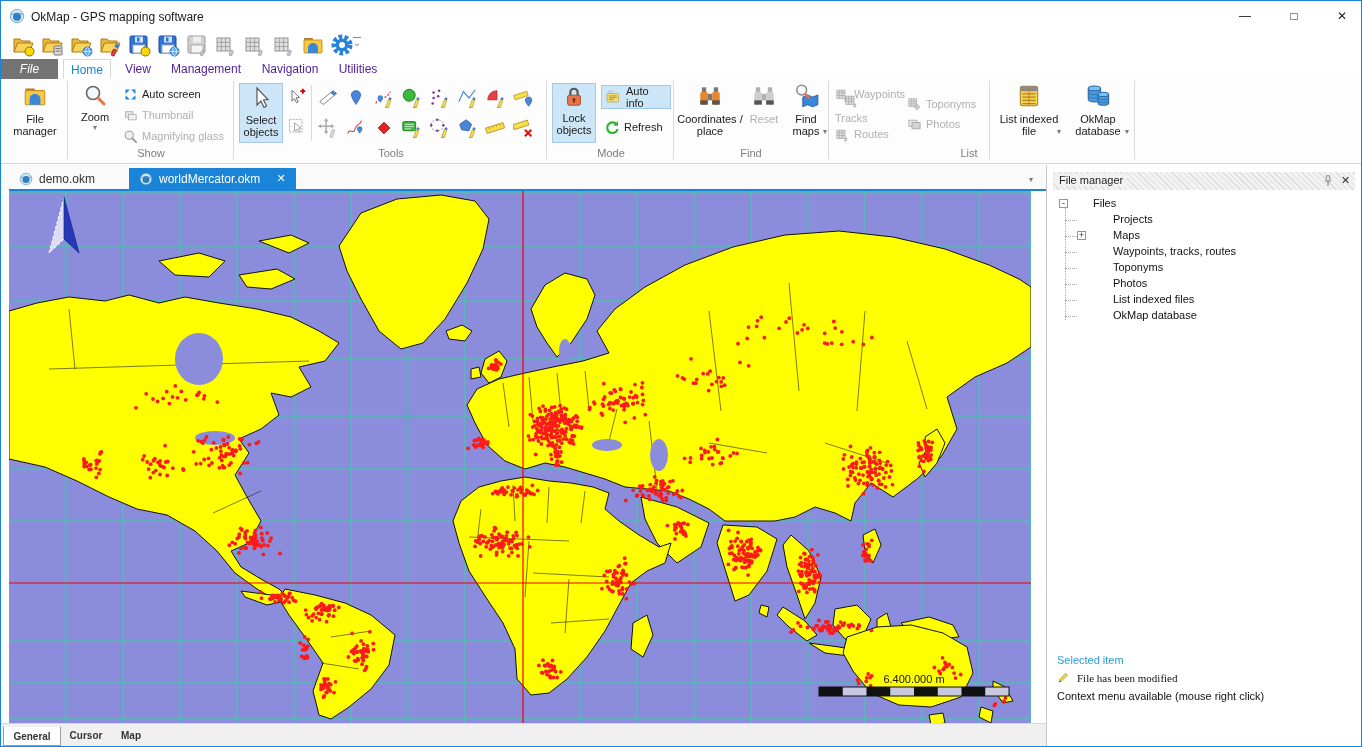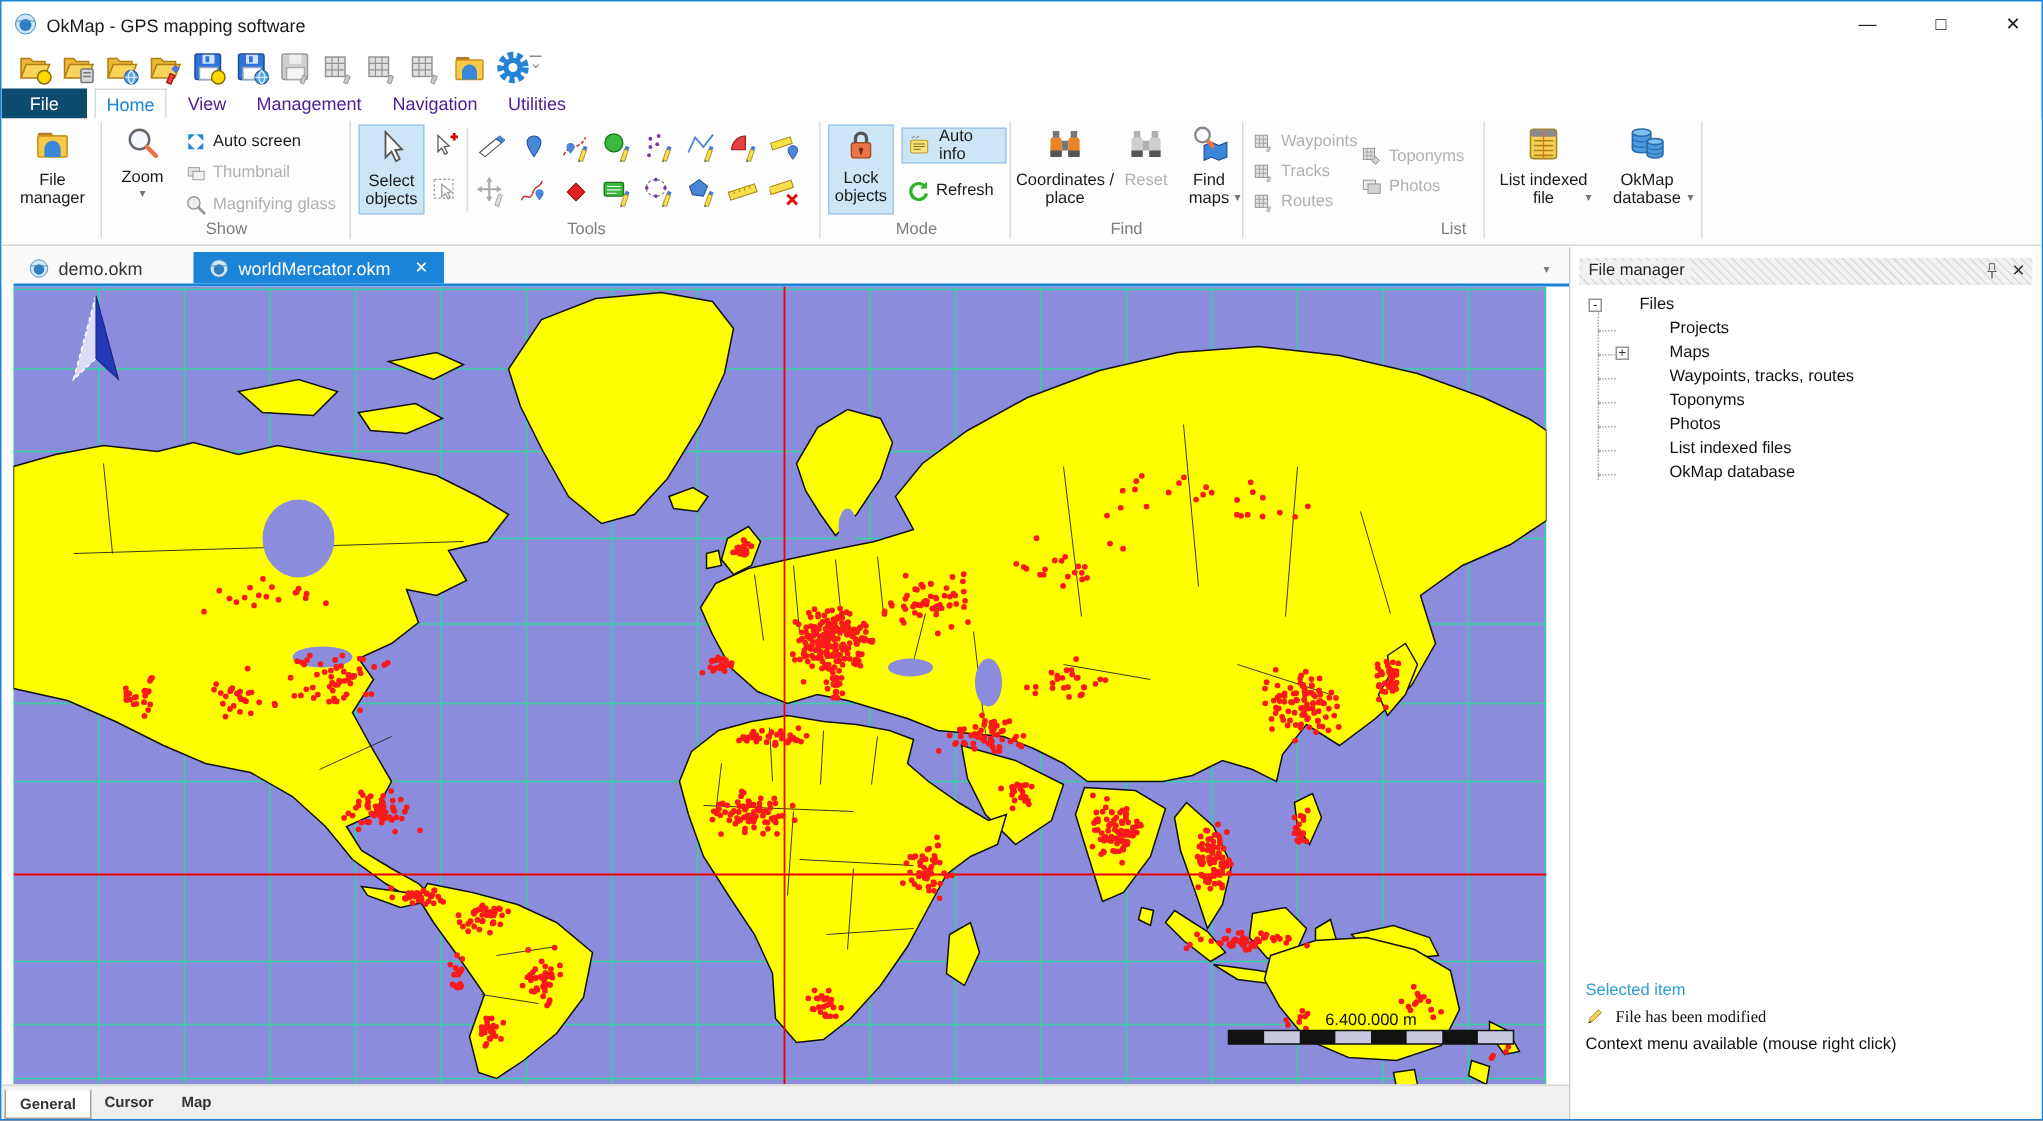--- a/index.html
+++ b/index.html
@@ -6,21 +6,21 @@
   #app{position:relative;width:1362px;height:747px;background:#fff;overflow:hidden;
        font-family:"Liberation Sans",sans-serif;border:1px solid #1984d8;box-sizing:border-box;}
   .abs{position:absolute;}
   .icon{display:inline-block;line-height:0;}
   .icon svg{width:100%;height:100%;display:block;}
   
   .titlebar-text{font-size:12px;color:#1a1a1a;}
   .winctl{width:22px;height:16px;text-align:center;font-size:12px;color:#222;cursor:default;}
   
   .rtab{height:20px;line-height:20px;font-size:12px;color:#4c1d95;text-align:center;cursor:default;}
-  .rtab.file{background:#0c4a6e;color:#fff;}
+  .rtab.file{background:#737373;color:#fff;font-style:italic;}
   .rtab.active{background:#fff;border:1px solid #d8d8d8;border-bottom:1px solid #fff;color:#1984d8;box-sizing:border-box;}
   
   .grpsep{width:1px;background:#dadada;top:80px;height:78px;}
   .grplabel{font-size:11px;color:#7c7c7c;text-align:center;}
   .bigbtn{text-align:center;cursor:default;}
   .bigbtn .lbl{font-size:11px;line-height:12px;color:#1a1a1a;}
   .hl{background:#cde6f7;border:1px solid #a3c8e8;box-sizing:border-box;}
   .rowbtn{font-size:11px;color:#1a1a1a;display:flex;align-items:center;gap:4px;}
   .dis{color:#b0b0b0 !important;}
   .caret{font-size:8px;color:#777;}
@@ -450,21 +450,21 @@
       <div class="rowbtn dis" style="position: absolute; left: 0px; top: 0px; height: 18px; white-space: nowrap;">
         <span class="icon" style="width:15px;height:15px;">
           <svg viewBox="0 0 24 24" xmlns="http://www.w3.org/2000/svg">
             <rect x="3" y="5" width="13" height="13" fill="#e0e0e0" stroke="#949494"></rect>
             <path d="M3 9.3h13M3 13.6h13M7.3 5v13M11.6 5v13" stroke="#949494" stroke-width="0.8"></path>
             <path d="M15 22l2-5 2.5 1-2 5z" fill="#c8c8c8" stroke="#909090" stroke-width="0.6"></path>
           </svg>
         </span>
         <span>Waypoints</span>
       </div>
-      <div class="rowbtn dis" style="position: absolute; left: 0px; top: 20px; height: 18px; white-space: nowrap;">
+      <div class="rowbtn dis" style="position: absolute; left: 0px; top: 8px; height: 18px; white-space: nowrap; flex-direction: column;">
         <span class="icon" style="width:15px;height:15px;">
           <svg viewBox="0 0 24 24" xmlns="http://www.w3.org/2000/svg">
             <rect x="3" y="5" width="13" height="13" fill="#e0e0e0" stroke="#949494"></rect>
             <path d="M3 9.3h13M3 13.6h13M7.3 5v13M11.6 5v13" stroke="#949494" stroke-width="0.8"></path>
             <path d="M15 22l2-5 2.5 1-2 5z" fill="#c8c8c8" stroke="#909090" stroke-width="0.6"></path>
           </svg>
         </span>
         <span>Tracks</span>
       </div>
       <div class="rowbtn dis" style="position: absolute; left: 0px; top: 40px; height: 18px; white-space: nowrap;">

